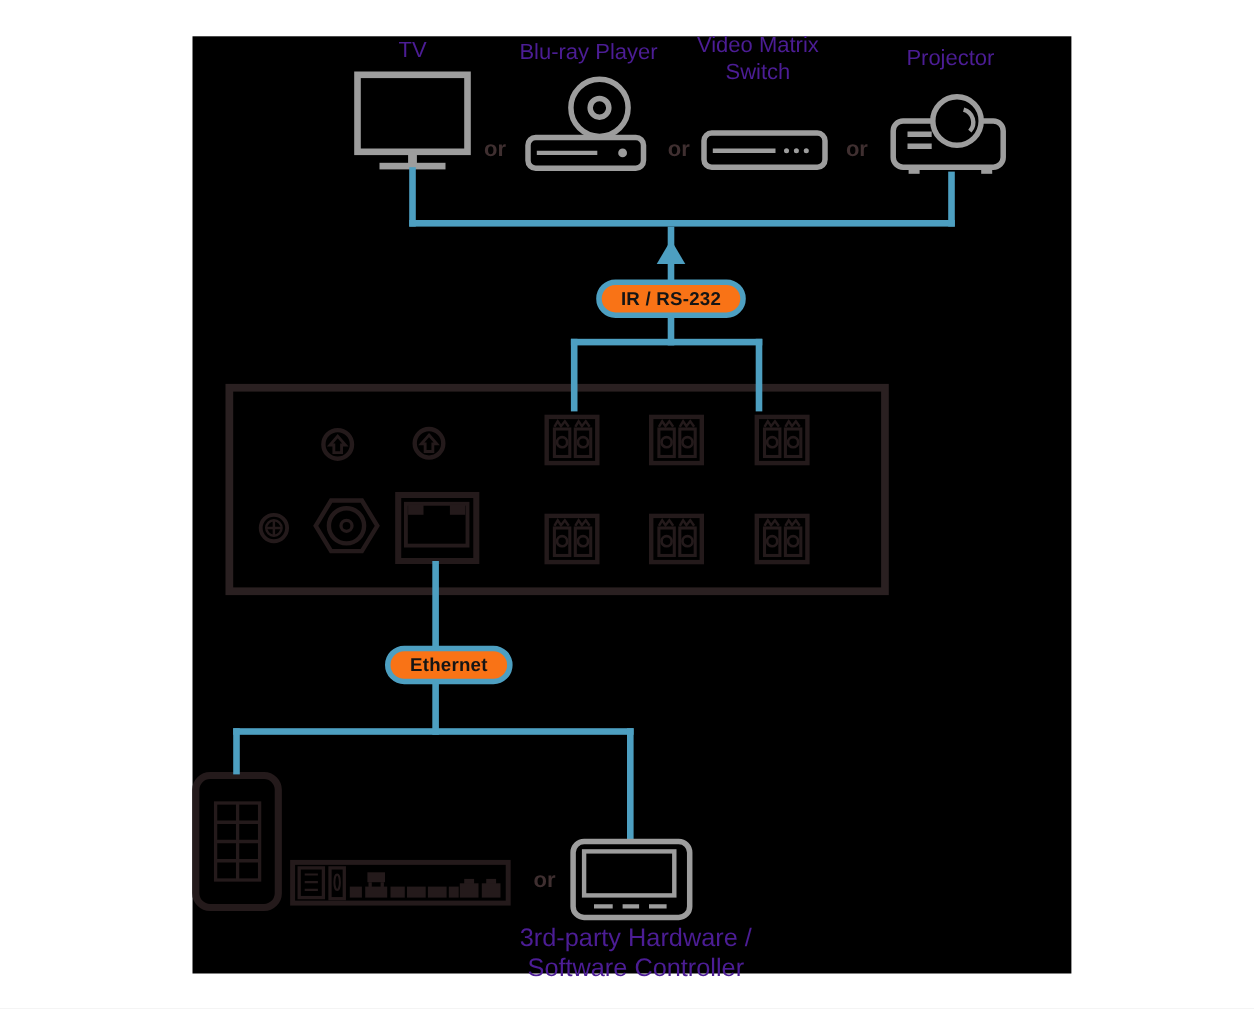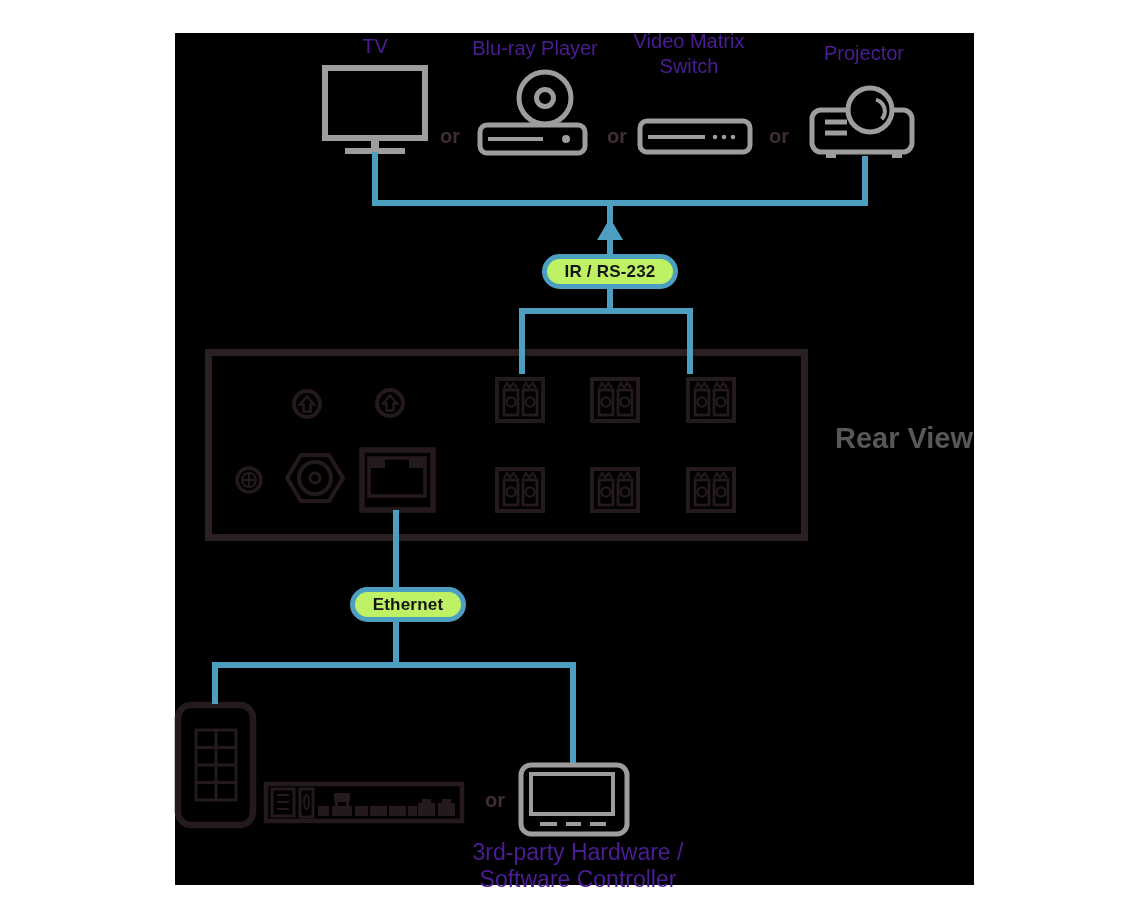--- a/index.html
+++ b/index.html
@@ -2,21 +2,21 @@
 <html><head>
 <meta charset="utf-8">
 <style>
   html,body{margin:0;padding:0;background:#fff;}
   .stage{position:relative;width:1140px;height:917px;background:#ffffff;overflow:hidden;
          font-family:"Liberation Sans","DejaVu Sans",sans-serif;}
   .canvas{position:absolute;left:175px;top:33px;width:799px;height:852px;background:#000;z-index:0;}
   .bl{position:absolute;background:#4D9FC1;z-index:2;}
   .arrow-up{position:absolute;width:0;height:0;border-left:13px solid transparent;
             border-right:13px solid transparent;border-bottom:22px solid #4D9FC1;z-index:2;}
-  .pill{position:absolute;background:#bef264;border:5px solid #4D9FC1;border-radius:18px;
+  .pill{position:absolute;background:#f97316;border:5px solid #4D9FC1;border-radius:18px;
         display:flex;align-items:center;justify-content:center;font-weight:bold;font-size:17px;
         color:#151515;box-sizing:border-box;z-index:3;letter-spacing:.2px;}
   .lbl{position:absolute;color:#4c1d95;font-size:20px;text-align:center;white-space:pre-line;
        z-index:3;line-height:25px;}
   .or{font-weight:bold;color:#3F2F30;}
   .rear{color:#595757;font-weight:bold;font-size:29px;line-height:30px;}
   .small{font-size:23px;line-height:27px;}
   svg{position:absolute;z-index:1;}
   svg.over{z-index:2;}
 </style>
@@ -166,18 +166,17 @@
   <div class="lbl" style="left:330px;top:34px;width:90px">TV</div>
   <div class="lbl" style="left:450px;top:36px;width:170px">Blu-ray Player</div>
   <div class="lbl" style="left:604px;top:29px;width:170px">Video Matrix
 Switch</div>
   <div class="lbl" style="left:808px;top:41px;width:112px">Projector</div>
 
   <div class="lbl or" style="left:425px;top:124px;width:50px">or</div>
   <div class="lbl or" style="left:592px;top:124px;width:50px">or</div>
   <div class="lbl or" style="left:754px;top:124px;width:50px">or</div>
 
-  <div class="lbl rear" style="left:824px;top:423px;width:160px">Rear View</div>
 
   <div class="lbl or" style="left:470px;top:788px;width:50px">or</div>
   <div class="lbl small" style="left:450px;top:839px;width:256px">3rd-party Hardware /
 Software Controller</div>
 </div>
 
 </body></html>

